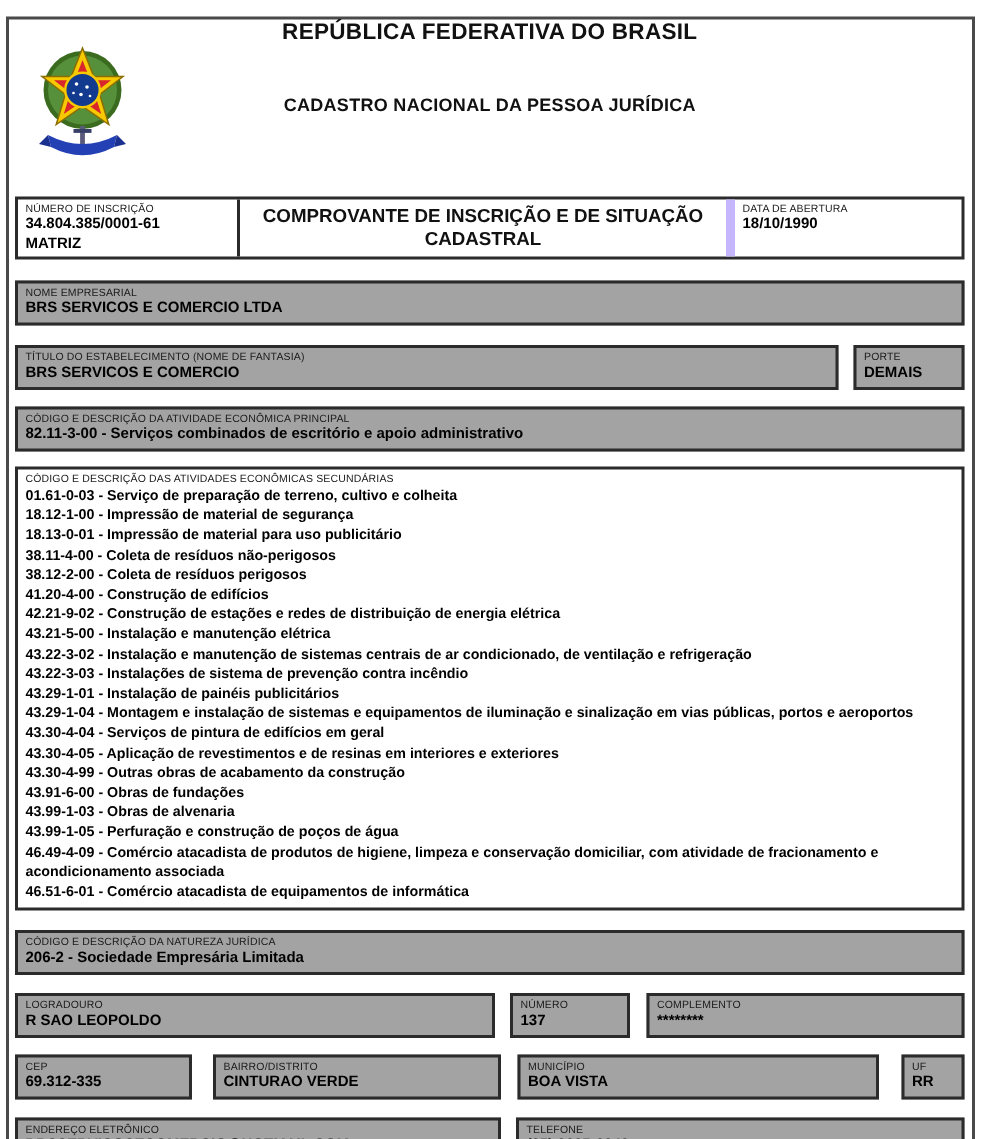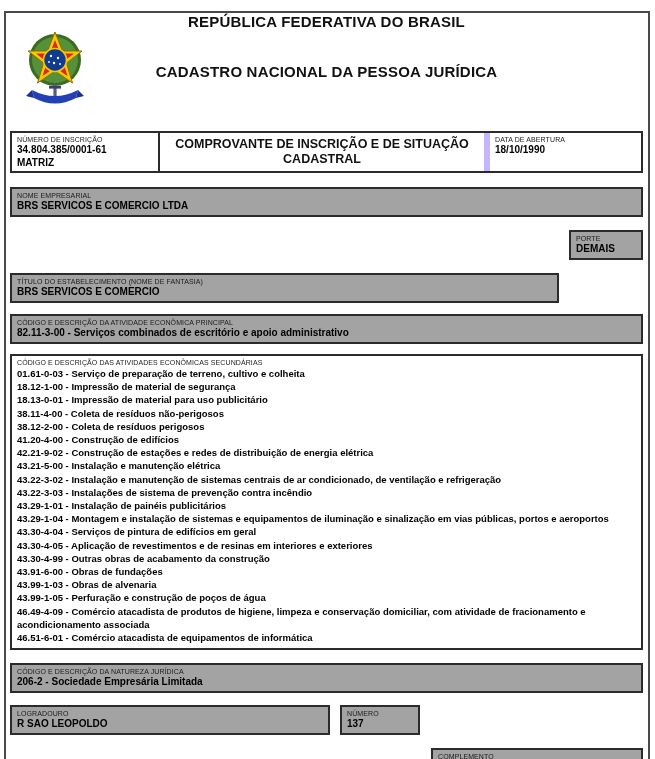--- a/index.html
+++ b/index.html
@@ -37,21 +37,21 @@
   }
   .header-titles {
     text-align: center;
   }
   .title-main {
     font-size: 15px;
     font-weight: bold;
     letter-spacing: 0.2px;
   }
   .title-sub {
-    font-size: 15px;
+    font-size: 12px;
     font-weight: bold;
     margin-top: 33px;
     letter-spacing: 0.2px;
   }
   
   .fbox {
     border: 2px solid #2b2b2b;
     box-sizing: border-box;
     background: #a3a3a3;
     padding: 2px 4px 0 5px;
@@ -94,21 +94,21 @@
   .ident-right { width: 151px; }
   .mt14 { margin-top: 14px; }
   .mt13 { margin-top: 13px; }
   .mt12 { margin-top: 12px; }
   .mt11 { margin-top: 11px; }
   .mt10 { margin-top: 10px; }
   .gap10 { width: 10px; flex: none; }
   .gap11 { width: 11px; flex: none; }
   .gap14 { width: 14px; flex: none; }
   .gap15 { width: 15px; flex: none; }
-  .flex1 { flex: 1; margin-top: 43px; }
+  .flex1 { flex: 1; }
   
   .acts-box {
     border: 2px solid #2b2b2b;
     box-sizing: border-box;
     padding: 2px 6px 4px 5px;
   }
   .act-item {
     font-size: 9.5px;
     font-weight: bold;
     line-height: 13.2px;

